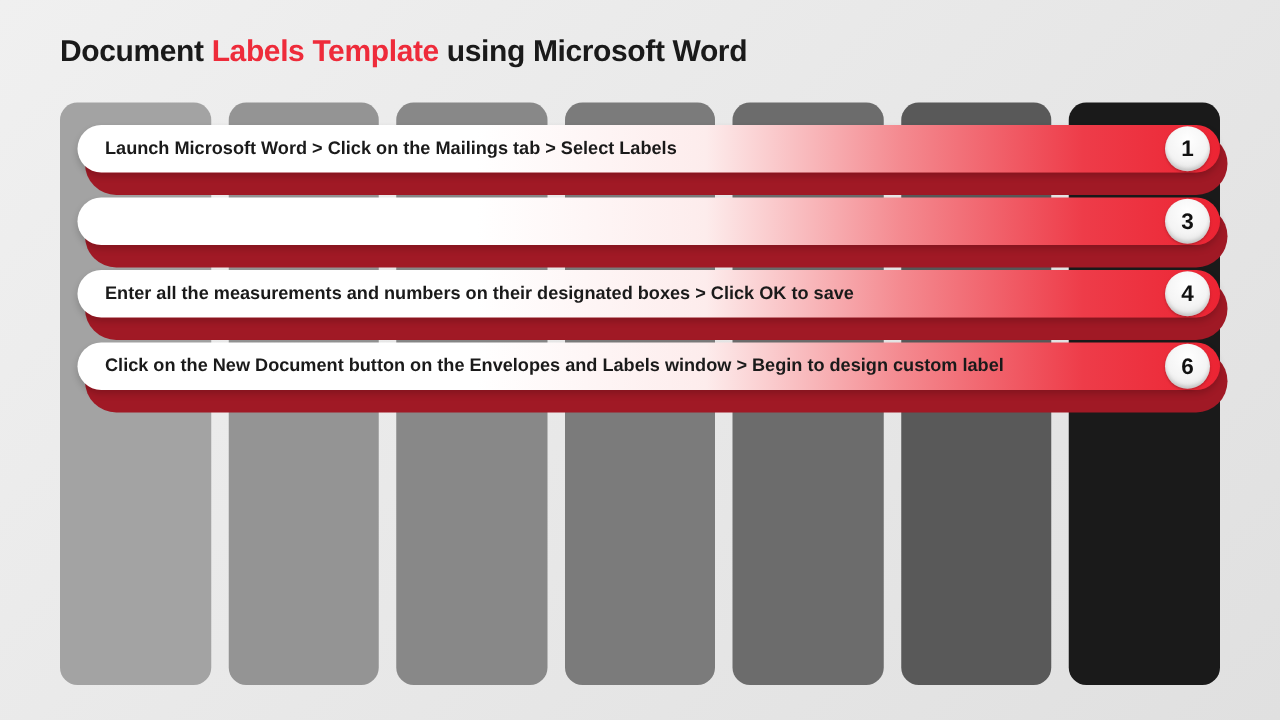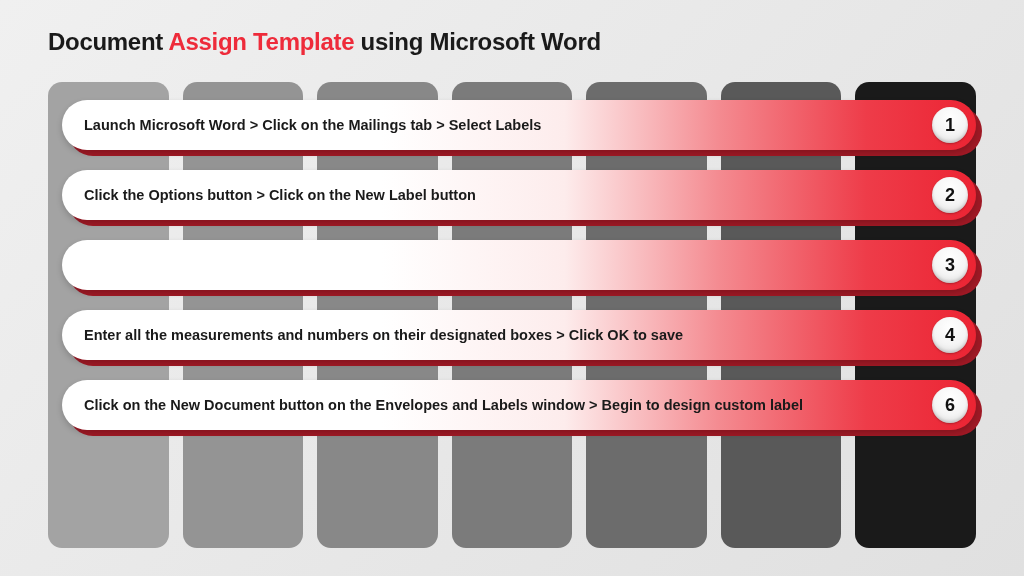--- a/index.html
+++ b/index.html
@@ -46,21 +46,21 @@
   .step-shadow {
     position: absolute;
     top: 6px; left: 6px; right: -6px;
     height: 50px;
     background: #a01925;
     border-radius: 26px;
     z-index: 0;
   }
   .step {
     position: relative;
-    height: 50px;
+    height: 38px;
     border-radius: 26px;
     background: linear-gradient(90deg, #ffffff 0%, #ffffff 35%, #fdecec 55%, #f48a90 72%, #ee3c49 88%, #ec2433 100%);
     display: flex;
     align-items: center;
     padding-left: 22px;
     padding-right: 62px;
     box-shadow: 0 3px 6px rgba(0,0,0,0.18);
     z-index: 1;
   }
   .step-text {
@@ -83,46 +83,39 @@
     justify-content: center;
     font-weight: 800;
     font-size: 18px;
     color: #111;
   }
 </style>
 </head>
 <body>
 
 <div class="title">
-  <span>Document </span><span class="accent">Assign Template</span><span> using Microsoft Word</span>
+  <span>Document </span><span class="accent">Labels Template</span><span> using Microsoft Word</span>
 </div>
 
 <div class="columns" id="cols">
     <div class="col" style="background: rgb(163, 163, 163);"></div>
     <div class="col" style="background: rgb(148, 148, 148);"></div>
     <div class="col" style="background: rgb(136, 136, 136);"></div>
     <div class="col" style="background: rgb(123, 123, 123);"></div>
     <div class="col" style="background: rgb(108, 108, 108);"></div>
     <div class="col" style="background: rgb(89, 89, 89);"></div>
     <div class="col" style="background: rgb(26, 26, 26);"></div>
   </div>
 
 <div class="steps" id="steps">
     <div class="step-wrap">
       <div class="step-shadow"></div>
       <div class="step">
         <div class="step-text">Launch Microsoft Word &gt; Click on the Mailings tab &gt; Select Labels</div>
         <div class="badge">1</div>
-      </div>
-    </div>
-    <div class="step-wrap">
-      <div class="step-shadow"></div>
-      <div class="step">
-        <div class="step-text">Click the Options button &gt; Click on the New Label button</div>
-        <div class="badge">2</div>
       </div>
     </div>
     <div class="step-wrap">
       <div class="step-shadow"></div>
       <div class="step">
         <div class="badge">3</div>
       </div>
     </div>
     <div class="step-wrap">
       <div class="step-shadow"></div>

